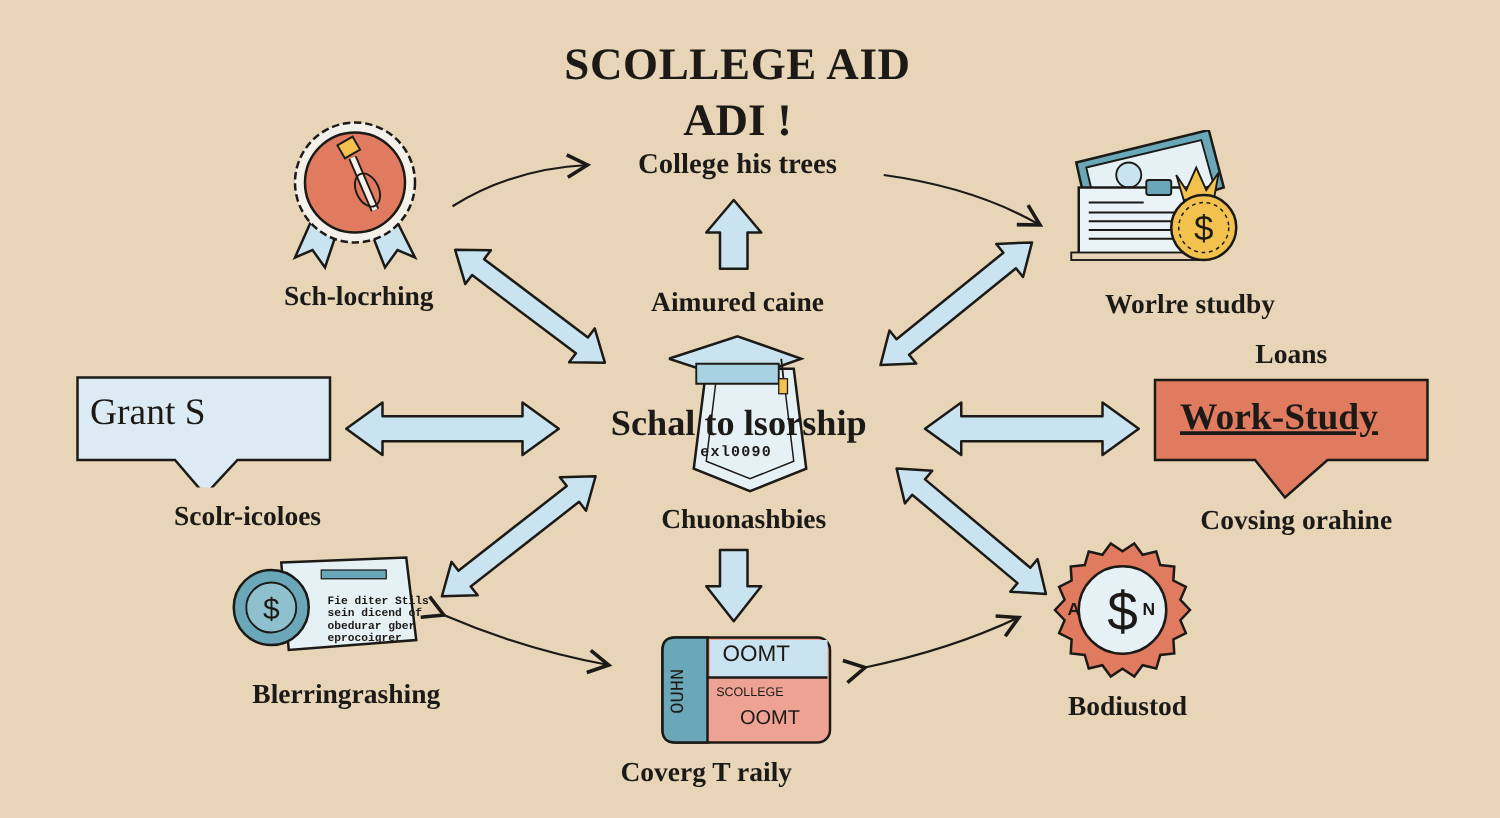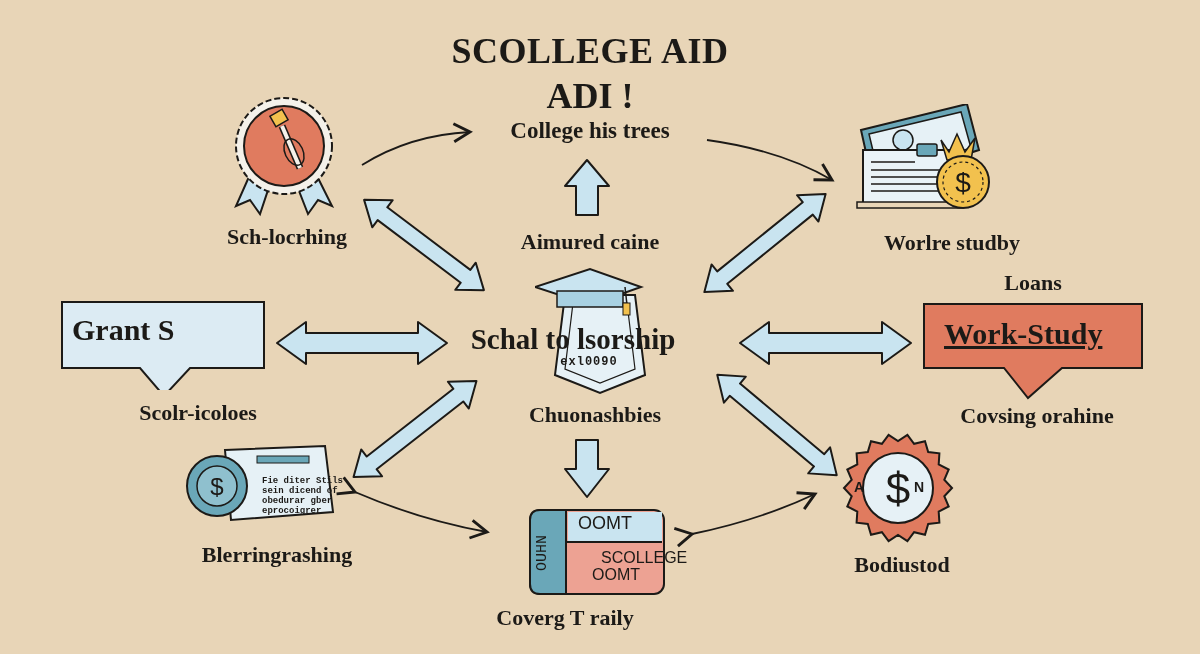--- a/index.html
+++ b/index.html
@@ -77,33 +77,33 @@
   <circle cx="108" cy="78" r="26" fill="#f2c14e" stroke="#1c1a17" stroke-width="2"></circle>
   <circle cx="108" cy="78" r="20" fill="none" stroke="#1c1a17" stroke-width="1.2" stroke-dasharray="3 3"></circle>
   <text x="108" y="88" text-anchor="middle" font-size="28" font-family="Liberation Sans, sans-serif" fill="#1c1a17">$</text>
 </svg>
 <div class="lbl" style="left:952px;top:230px;">Worlre studby</div>
 <div class="lbl" style="left:1033px;top:270px;">Loans</div>
 
 <svg class="abs" style="left:60px;top:300px" width="210" height="90">
   <polygon points="2,2 204,2 204,68 130,68 104,96 80,68 2,68" fill="#dcebf3" stroke="#1c1a17" stroke-width="2"></polygon>
 </svg>
-<div class="abs" style="left:72px;top:313px;font-size:30px;font-weight:bold;">Grant  S</div>
+<div class="abs" style="left:72px;top:313px;font-size:30px;font-weight:normal;">Grant  S</div>
 <div class="lbl" style="left:158px;top:400px;margin-left:40px;">Scolr-icoloes</div>
 
 <div class="lbl" style="left:590px;top:229px;">Aimured caine</div>
 <svg class="abs" style="left:535px;top:265px" width="130" height="130">
   <polygon points="30,30 100,30 110,110 65,128 20,110" fill="#e6f1f6" stroke="#1c1a17" stroke-width="2"></polygon>
   <polygon points="38,38 92,38 100,104 65,118 30,104" fill="none" stroke="#1c1a17" stroke-width="1.2"></polygon>
   <polygon points="0,22 55,4 106,22 55,40" fill="#c9e4f0" stroke="#1c1a17" stroke-width="2"></polygon>
   <polygon points="22,26 88,26 88,42 22,42" fill="#a8d1e2" stroke="#1c1a17" stroke-width="1.5"></polygon>
   <line x1="90" y1="22" x2="92" y2="40" stroke="#1c1a17" stroke-width="1.5"></line>
   <rect x="88" y="38" width="7" height="12" fill="#f2c14e" stroke="#1c1a17" stroke-width="1"></rect>
 </svg>
-<div class="title" style="left:573px;top:323px;font-size:29px;">Schal to lsorship</div>
+<div class="title" style="left:591px;top:323px;font-size:29px;">Schal to lsorship</div>
 <div class="title" style="left:589px;top:355px;font-size:12px;letter-spacing:1px;font-family:'Liberation Mono',monospace;">exl0090</div>
 <div class="lbl" style="left:595px;top:402px;">Chuonashbies</div>
 
 <svg class="abs" style="left:922px;top:302px" width="226" height="100">
   <polygon points="2,2 220,2 220,66 140,66 106,96 82,66 2,66" fill="#e07b5f" stroke="#1c1a17" stroke-width="2"></polygon>
 </svg>
 <div class="abs" style="left:944px;top:317px;font-size:30px;font-weight:bold;text-decoration:underline;">Work-Study</div>
 <div class="lbl" style="left:1037px;top:403px;">Covsing orahine</div>
 
 <svg class="abs" style="left:185px;top:440px" width="150" height="90">
@@ -122,21 +122,21 @@
 <div class="lbl" style="left:277px;top:542px;">Blerringrashing</div>
 
 <svg class="abs" style="left:528px;top:508px" width="140" height="90">
   <rect x="2" y="2" width="134" height="84" rx="10" fill="#eda293" stroke="#1c1a17" stroke-width="2"></rect>
   <rect x="40" y="4" width="94" height="30" fill="#c9e4f0"></rect>
   <path d="M2,12 Q2,2 12,2 L38,2 L38,86 L12,86 Q2,86 2,76 Z" fill="#6aa7b8" stroke="#1c1a17" stroke-width="2"></path>
   <line x1="38" y1="34" x2="134" y2="34" stroke="#1c1a17" stroke-width="2"></line>
 </svg>
 <div class="abs" style="left:534px;top:523px;width:26px;height:60px;font-family:'Liberation Mono',monospace;font-size:15px;writing-mode:vertical-rl;transform:rotate(180deg);text-align:center;">OUHN</div>
 <div class="abs" style="left:578px;top:513px;font-family:'Liberation Sans',sans-serif;font-size:18px;">OOMT</div>
-<div class="abs" style="left:573px;top:549px;font-family:'Liberation Sans',sans-serif;font-size:16px;margin-left:28px;">SCOLLEGE</div>
+<div class="abs" style="left:573px;top:549px;font-family:'Liberation Sans',sans-serif;font-size:10px;">SCOLLEGE</div>
 <div class="abs" style="left:592px;top:566px;font-family:'Liberation Sans',sans-serif;font-size:16px;">OOMT</div>
 <div class="lbl" style="left:565px;top:605px;">Coverg T raily</div>
 
 <svg class="abs" style="left:838px;top:428px" width="120" height="120">
   <path id="seal" d="M114.0,60.0 L106.3,68.2 L110.7,78.5 L100.7,83.5 L101.4,94.7 L90.2,96.0 L87.0,106.8 L76.1,104.2 L69.4,113.2 L60.0,107.0 L50.6,113.2 L43.9,104.2 L33.0,106.8 L29.8,96.0 L18.6,94.7 L19.3,83.5 L9.3,78.5 L13.7,68.2 L6.0,60.0 L13.7,51.8 L9.3,41.5 L19.3,36.5 L18.6,25.3 L29.8,24.0 L33.0,13.2 L43.9,15.8 L50.6,6.8 L60.0,13.0 L69.4,6.8 L76.1,15.8 L87.0,13.2 L90.2,24.0 L101.4,25.3 L100.7,36.5 L110.7,41.5 L106.3,51.8 L114.0,60.0 Z" fill="#e07b5f" stroke="#1c1a17" stroke-width="2"></path>
   <circle cx="60" cy="60" r="35" fill="#e6f1f6" stroke="#1c1a17" stroke-width="2"></circle>
   <text x="60" y="76" text-anchor="middle" font-size="44" font-family="Liberation Sans, sans-serif" fill="#1c1a17">$</text>
 </svg>
 <div class="abs" style="left:854px;top:479px;font-size:14px;font-weight:bold;font-family:'Liberation Sans',sans-serif;">A</div>
 <div class="abs" style="left:914px;top:479px;font-size:14px;font-weight:bold;font-family:'Liberation Sans',sans-serif;">N</div>

